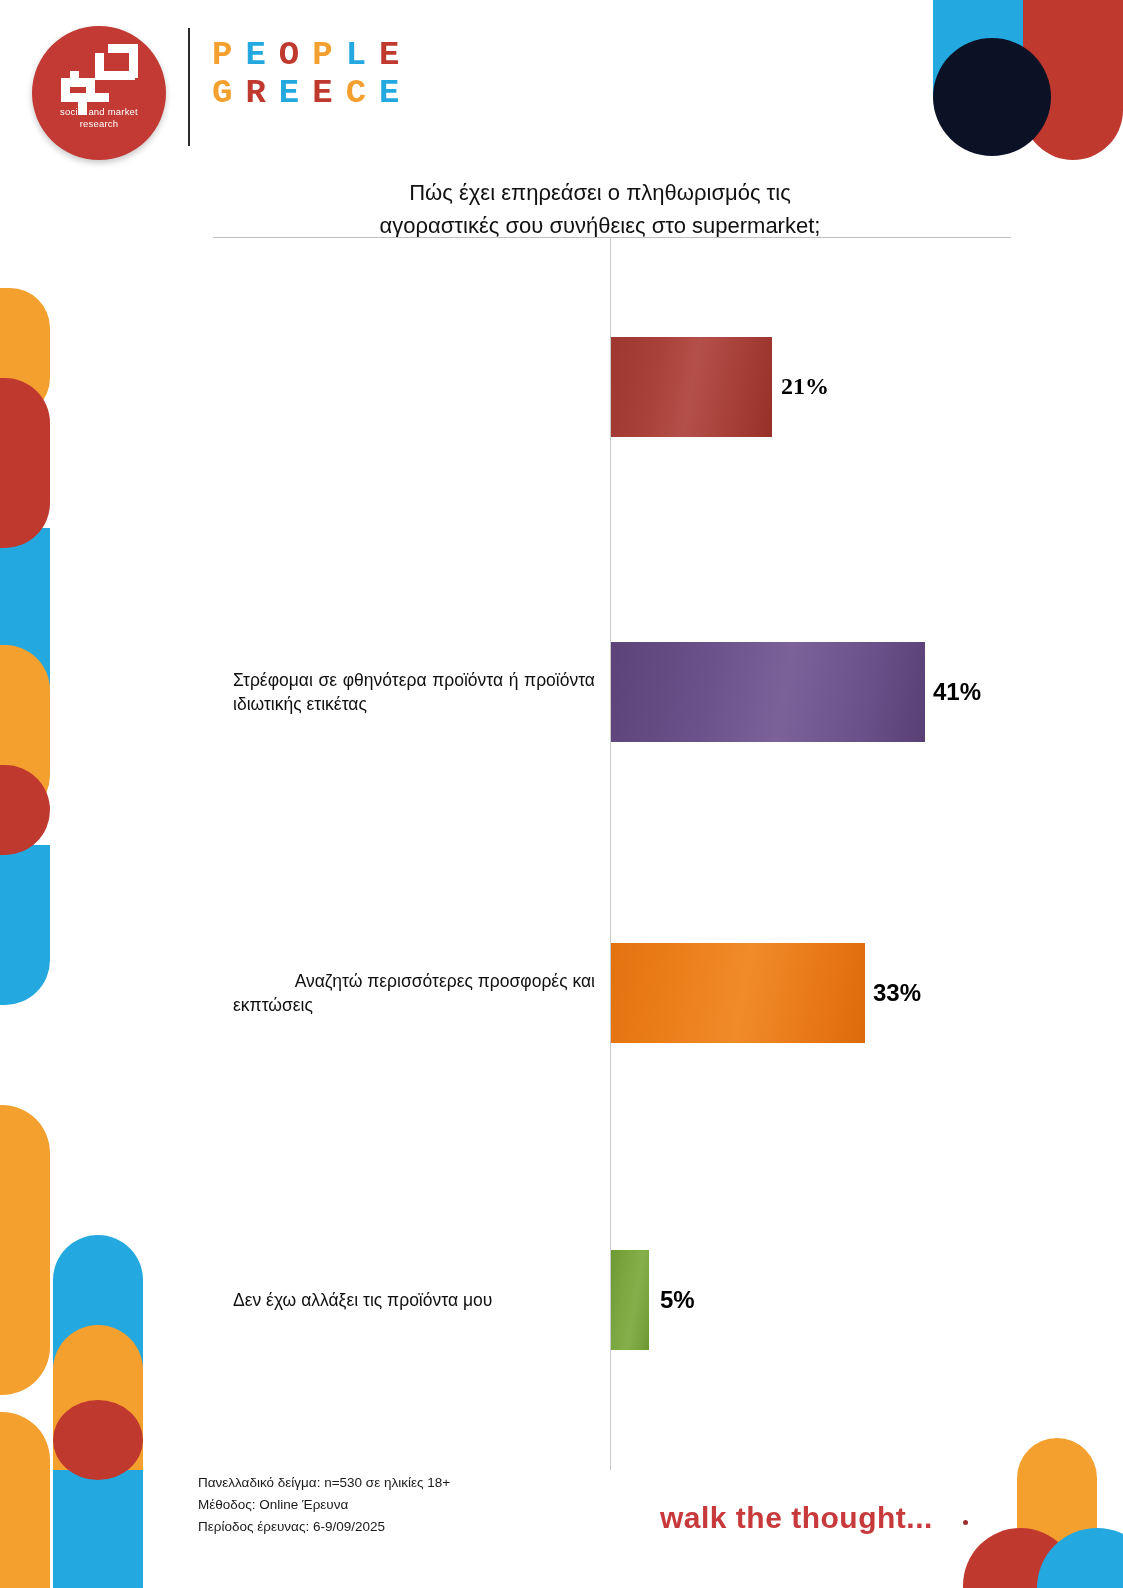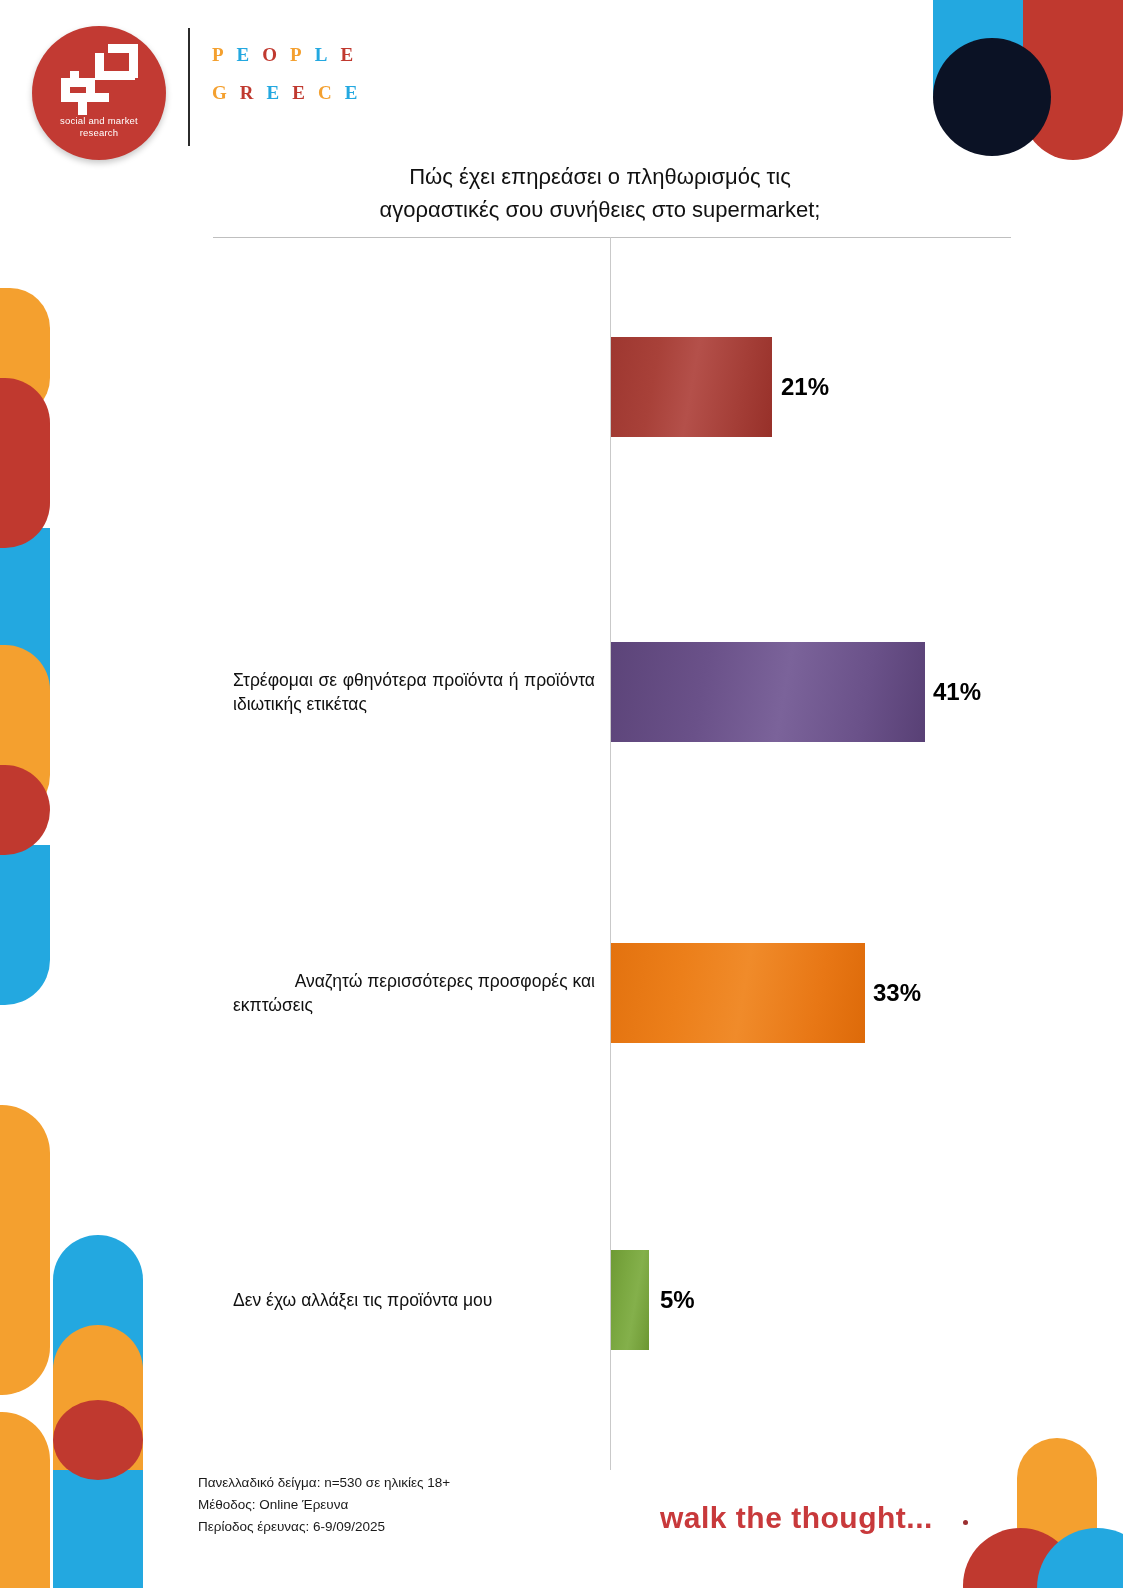--- a/index.html
+++ b/index.html
@@ -132,21 +132,21 @@
   .logo-circle {
     position: absolute;
     left: 6px; top: 6px;
     width: 134px; height: 134px;
     background: #C23A33;
     border-radius: 50%;
     box-shadow: 0 3px 6px rgba(0,0,0,0.22);
   }
   .logo-sub {
     position: absolute;
-    left: 0; top: 95px;
+    left: 0; top: 86px;
     width: 146px;
     text-align: center;
     color: #ffffff;
     font-size: 9.5px;
     line-height: 12px;
     letter-spacing: 0.2px;
   }
   .logo-mark { position: absolute; left: 22px; top: 22px; }
 
   .logo-divider {
@@ -156,31 +156,31 @@
     background: #2b2b2b;
   }
 
   
   .wordmark {
     position: absolute;
     left: 212px; top: 36px;
     width: 230px;
   }
   .wm-row {
-    font-size: 19px;
+    font-size: 34px;
     font-weight: bold;
     letter-spacing: 13px;
     line-height: 38px;
-    font-family: Liberation Serif, serif;
+    font-family: Liberation Mono, monospace;
   }
 
   
   .chart-title {
     position: absolute;
-    left: 300px; top: 160px;
+    left: 300px; top: 176px;
     width: 600px;
     text-align: center;
     font-size: 22px;
     line-height: 33px;
     color: #111111;
     font-family: "Liberation Sans", sans-serif;
   }
 
   
   .chart-area {
@@ -328,21 +328,21 @@
     <div>Πώς έχει επηρεάσει ο πληθωρισμός τις</div>
     <div>αγοραστικές σου συνήθειες στο supermarket;</div>
   </div>
 
   <div class="chart-area">
     <div class="top-rule"></div>
     <div class="axis-line"></div>
 
     <div class="row" style="top:100px;height:100px;">
       <div class="bar bar-red" style="width:161px;"></div>
-      <div class="bar-value" style="left:568px;top:36px;">21%</div>
+      <div class="bar-value" style="left:568px;top:36px;font-family:Liberation Serif, serif;">21%</div>
     </div>
 
     <div class="row" style="top:405px;height:100px;">
       <div class="row-label justified">Στρέφομαι σε φθηνότερα προϊόντα ή προϊόντα ιδιωτικής ετικέτας</div>
       <div class="bar bar-purple" style="width:314px;"></div>
       <div class="bar-value" style="left:720px;top:36px;">41%</div>
     </div>
 
     <div class="row" style="top:706px;height:100px;">
       <div class="row-label plain">Αναζητώ περισσότερες προσφορές και εκπτώσεις</div>

